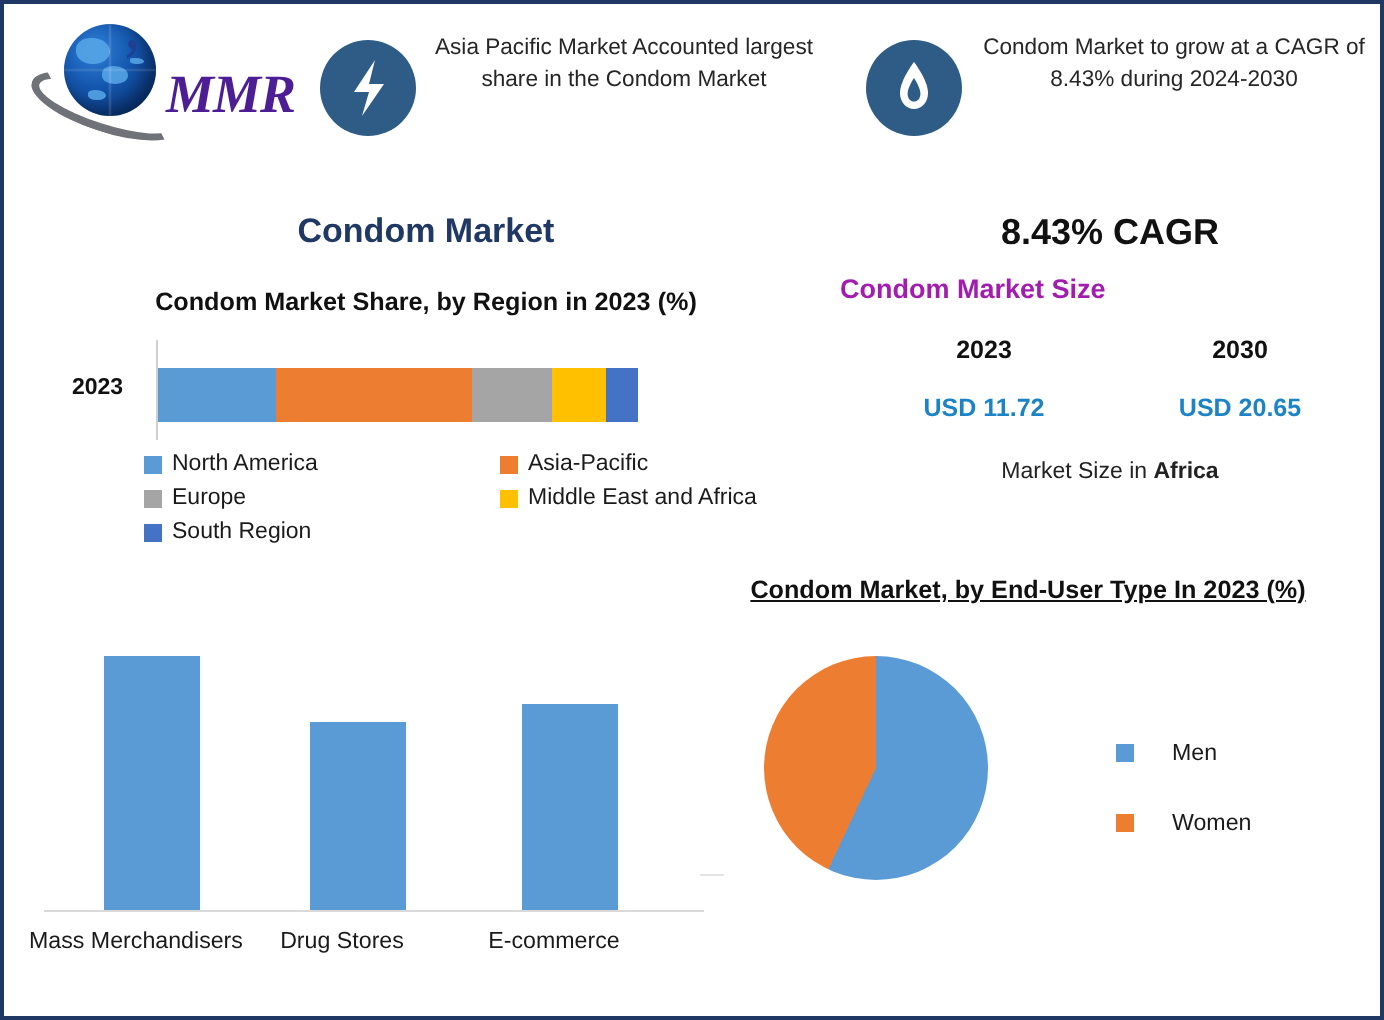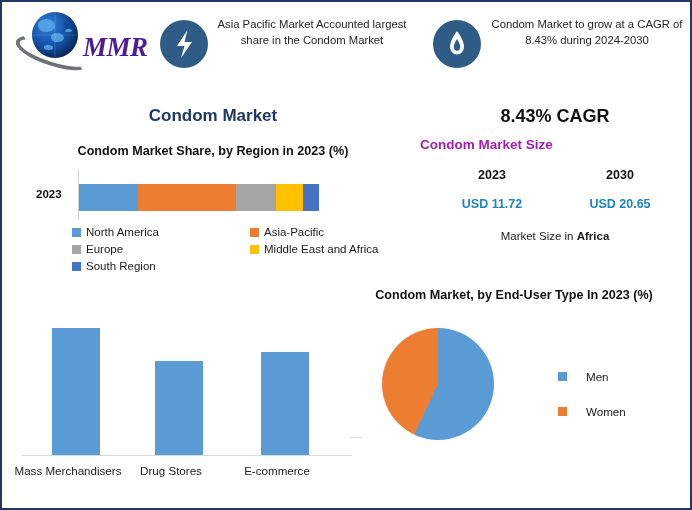--- a/index.html
+++ b/index.html
@@ -157,21 +157,21 @@
     font-size:11.6px; line-height:17px; color:#1a1a1a;
   }
   .bc-l0 { left:-1px; }
   .bc-l1 { left:102px; }
   .bc-l2 { left:208px; }
 
   
   .pie-chart { position:absolute; left:348px; top:284px; width:340px; height:218px; }
   .pc-title {
     position:absolute; left:14px; top:0; width:300px; text-align:center;
-    font-size:12.6px; font-weight:700; line-height:18px; color:#111;
+    font-size:12.6px; font-weight:700; line-height:18px; color:#111;text-decoration:underline;
   }
   .pc-pie {
     position:absolute; left:32px; top:42px; width:112px; height:112px;
     border-radius:50%;
   }
   .pc-legend { position:absolute; left:208px; top:84px; }
   .pc-lg { display:flex; align-items:center; gap:19px; font-size:11.6px; color:#1a1a1a; margin-bottom:22px; }
   .pc-sw { width:9px; height:9px; display:inline-block; }
   .pc-gridline { position:absolute; left:0px; top:151px; width:12px; height:1px; background:#e3e3e3; }
 </style>

